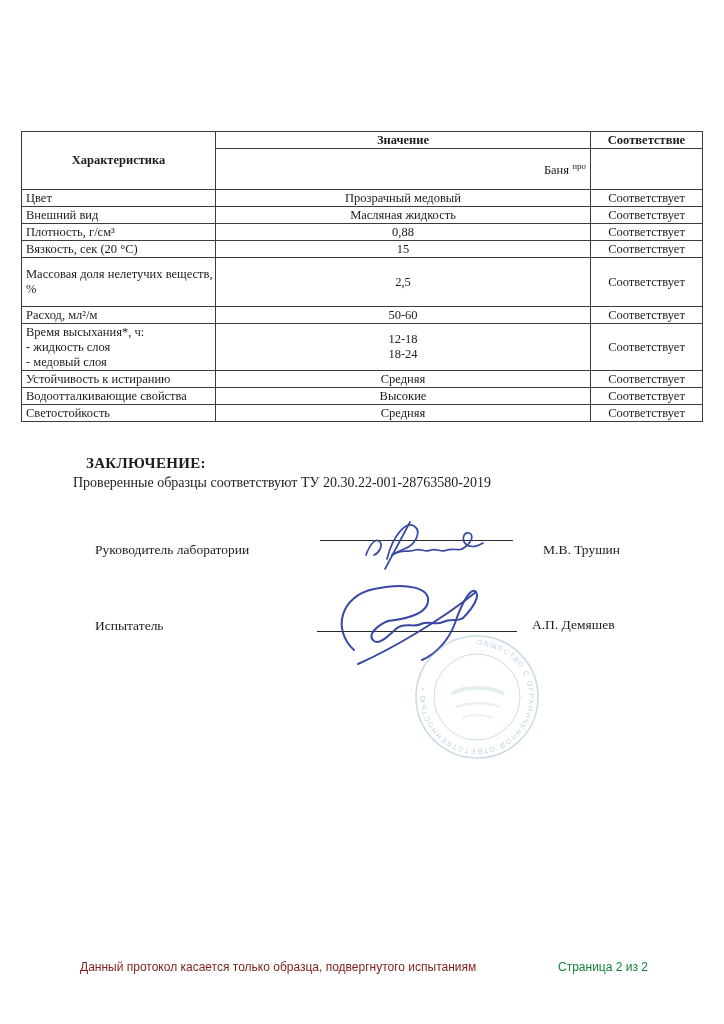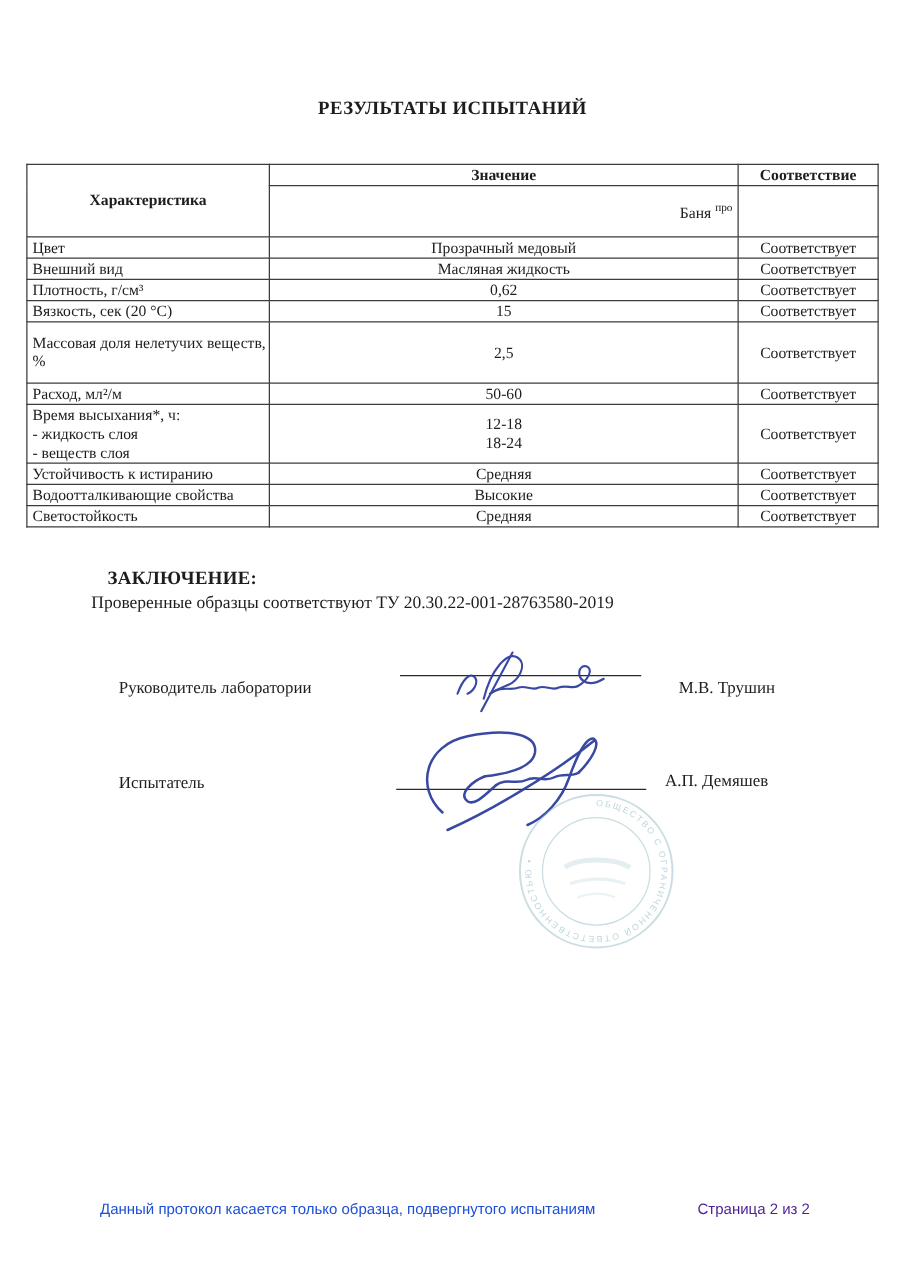--- a/index.html
+++ b/index.html
@@ -38,33 +38,32 @@
   sup { font-size:9px; }
   .conclusion { position:absolute; top:438px; left:73px; width:480px;margin-top:17px; }
   .conclusion .head { font-weight:bold; font-size:15px; margin-left:13px; letter-spacing:.3px; }
   .conclusion .body { font-size:14px; margin-top:3px; }
   .sig-role { position:absolute; font-size:13.5px; }
   .sig-name { position:absolute; font-size:13.5px;text-align:center; }
   .sig-line { position:absolute; border-bottom:1.3px solid #2a2a2a; }
   .sig-svg, .stamp-svg { position:absolute; pointer-events:none; }
   .footer-note {
     position:absolute; top:960px; left:80px;
-    font-family:"Liberation Sans", sans-serif; font-size:12px; color:#1d4ed8;
+    font-family:"Liberation Sans", sans-serif; font-size:12px; color:#7f1d1d;
   }
   .footer-page {
     position:absolute; top:960px; left:558px;
-    font-family:"Liberation Sans", sans-serif; font-size:12px; color:#4c1d95;
+    font-family:"Liberation Sans", sans-serif; font-size:12px; color:#15803d;
   }
 </style>
 </head>
 <body>
 
 <div class="page">
 
-  <div class="doc-title">РЕЗУЛЬТАТЫ ИСПЫТАНИЙ</div>
 
   <table class="results">
     <colgroup>
         <col class="c1">
         <col class="c2">
         <col class="c3">
       </colgroup>
     <tbody>
       <tr class="h1row">
         <th rowspan="2">Характеристика</th>
@@ -81,21 +80,21 @@
         <td class="cval">Прозрачный медовый</td>
         <td class="ccomp">Соответствует</td>
       </tr>
       <tr class="r-simple">
         <td class="cname">Внешний вид</td>
         <td class="cval">Масляная жидкость</td>
         <td class="ccomp">Соответствует</td>
       </tr>
       <tr class="r-simple">
         <td class="cname">Плотность, г/см³</td>
-        <td class="cval">0,62</td>
+        <td class="cval">0,88</td>
         <td class="ccomp">Соответствует</td>
       </tr>
       <tr class="r-simple">
         <td class="cname">Вязкость, сек (20 °C)</td>
         <td class="cval">15</td>
         <td class="ccomp">Соответствует</td>
       </tr>
       <tr class="r-tall">
         <td class="cname">
           <div class="nowrap">Массовая доля нелетучих веществ,</div>
@@ -106,21 +105,21 @@
       </tr>
       <tr class="r-simple">
         <td class="cname">Расход, мл²/м</td>
         <td class="cval">50-60</td>
         <td class="ccomp">Соответствует</td>
       </tr>
       <tr class="r-dry">
         <td class="cname top">
           <div class="nowrap">Время высыхания*, ч:</div>
           <div class="nowrap">- жидкость слоя</div>
-          <div class="nowrap">- веществ слоя</div>
+          <div class="nowrap">- медовый слоя</div>
         </td>
         <td class="cval">
           <div>12-18</div>
           <div>18-24</div>
         </td>
         <td class="ccomp">Соответствует</td>
       </tr>
       <tr class="r-simple">
         <td class="cname">Устойчивость к истиранию</td>
         <td class="cval">Средняя</td>

